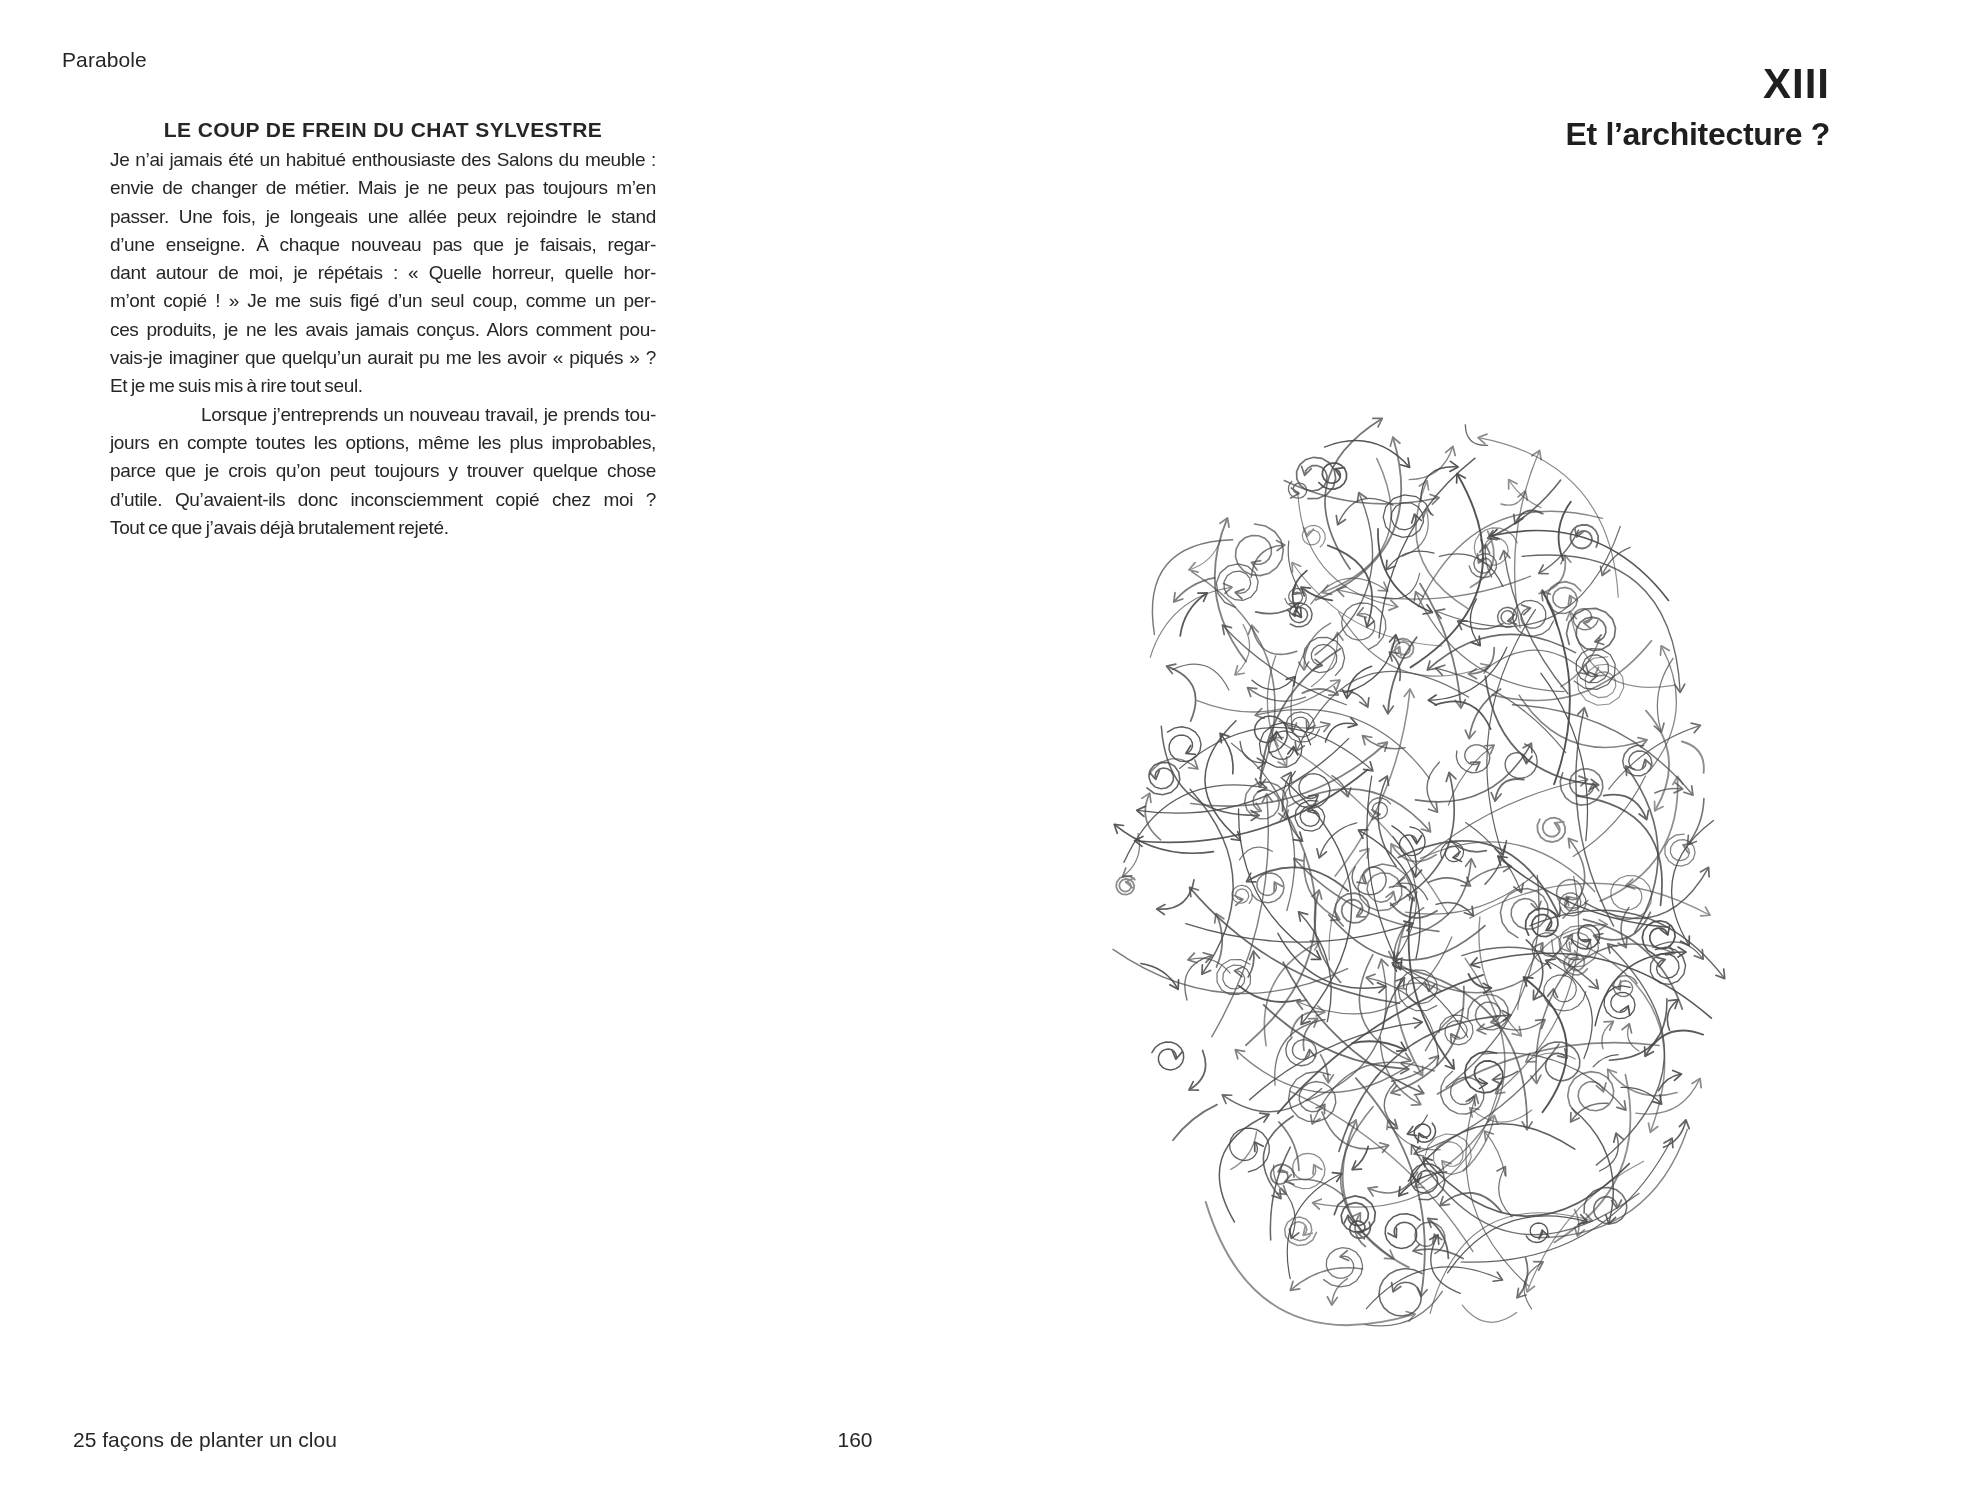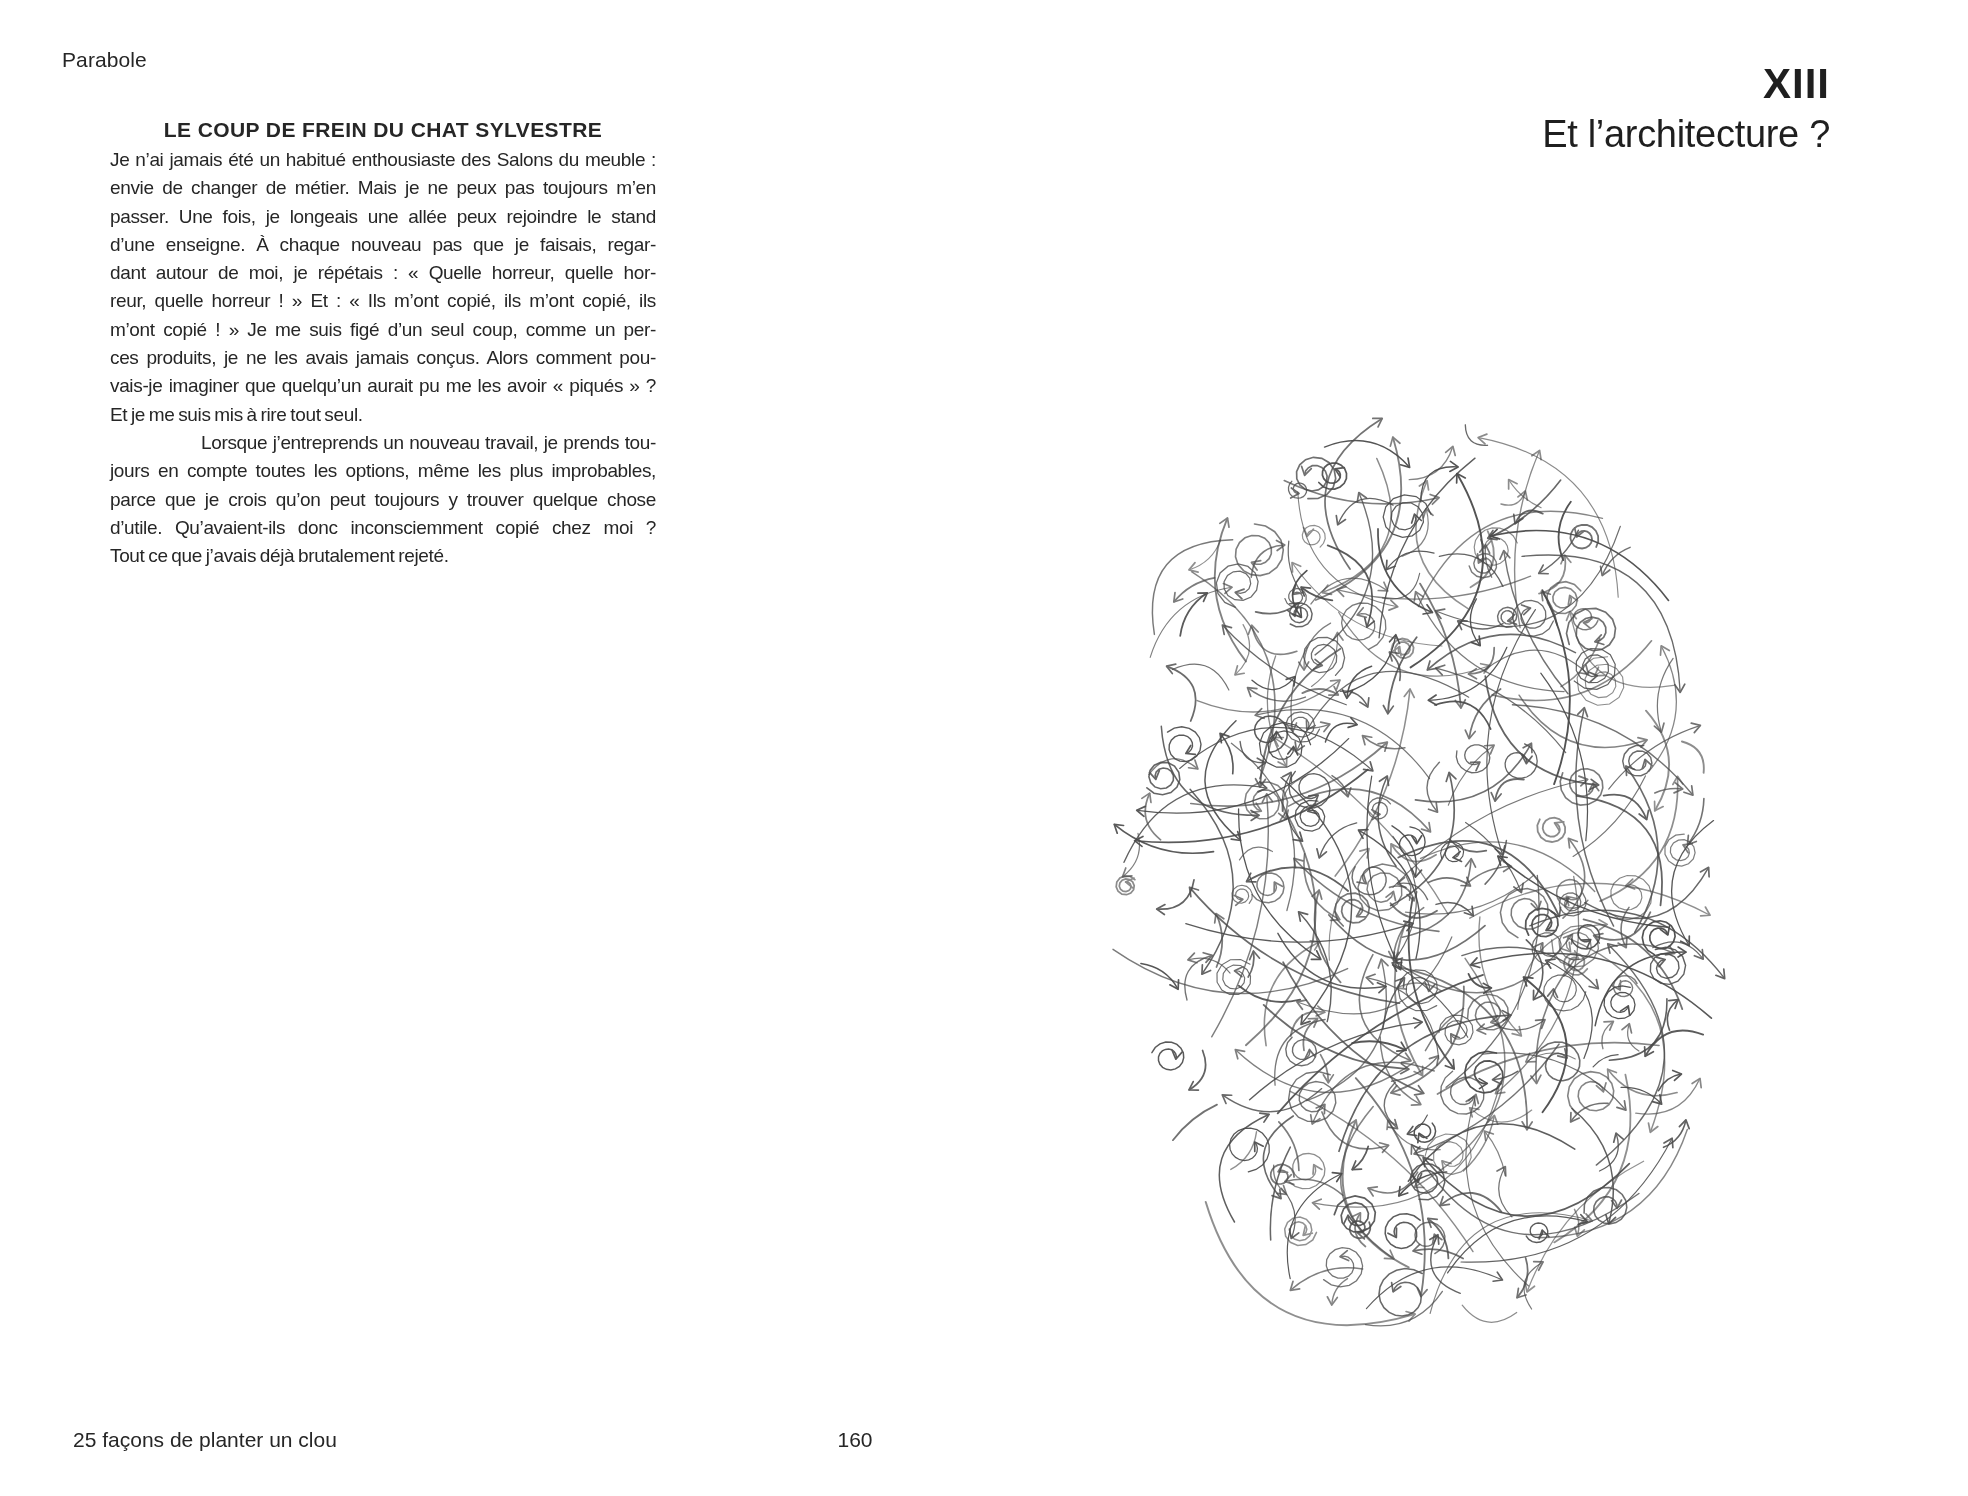--- a/index.html
+++ b/index.html
@@ -40,42 +40,41 @@
     font-size:21px;font-weight:400;color:#262626;
   }
 
   .chapter-head{
     position:absolute;left:196px;top:60px;width:650px;text-align:right;color:#1f1f1f;
   }
   .chapter-number{
     font-size:42px;font-weight:700;line-height:48px;letter-spacing:1px;
   }
   .chapter-title{
-    font-size:38px;font-weight:400;line-height:52px;letter-spacing:-0.3px;
+    font-size:32px;font-weight:700;line-height:52px;letter-spacing:-0.3px;
   }
 
   .doodle-svg{
     position:absolute;left:96px;top:390px;width:680px;height:1000px;
   }
 </style>
 </head>
 <body>
 
 <div>
 
   <div class="page left">
     <div class="running-head">Parabole</div>
     <div class="story-title">LE COUP DE FREIN DU CHAT SYLVESTRE</div>
     <div class="body-text" id="body-text">
         <div class="line">Je n’ai jamais été un habitué enthousiaste des Salons du meuble&nbsp;:</div>
         <div class="line">envie de changer de métier. Mais je ne peux pas toujours m’en</div>
         <div class="line">passer. Une fois, je longeais une allée peux rejoindre le stand</div>
         <div class="line">d’une enseigne. À chaque nouveau pas que je faisais, regar-</div>
         <div class="line">dant autour de moi, je répétais&nbsp;: «&nbsp;Quelle horreur, quelle hor-</div>
-        <div class="line">reur, quelle horreur&nbsp;!&nbsp;» Et&nbsp;: «&nbsp;Ils m’ont copié, ils m’ont copié, ils</div>
         <div class="line">m’ont copié&nbsp;!&nbsp;» Je me suis figé d’un seul coup, comme un per-</div>
         <div class="line">ces produits, je ne les avais jamais conçus. Alors comment pou-</div>
         <div class="line">vais-je imaginer que quelqu’un aurait pu me les avoir «&nbsp;piqués&nbsp;»&nbsp;?</div>
         <div class="line last">Et je me suis mis à rire tout seul.</div>
         <div class="line indent">Lorsque j’entreprends un nouveau travail, je prends tou-</div>
         <div class="line">jours en compte toutes les options, même les plus improbables,</div>
         <div class="line">parce que je crois qu’on peut toujours y trouver quelque chose</div>
         <div class="line">d’utile. Qu’avaient-ils donc inconsciemment copié chez moi&nbsp;?</div>
         <div class="line last">Tout ce que j’avais déjà brutalement rejeté.</div>
       </div>

